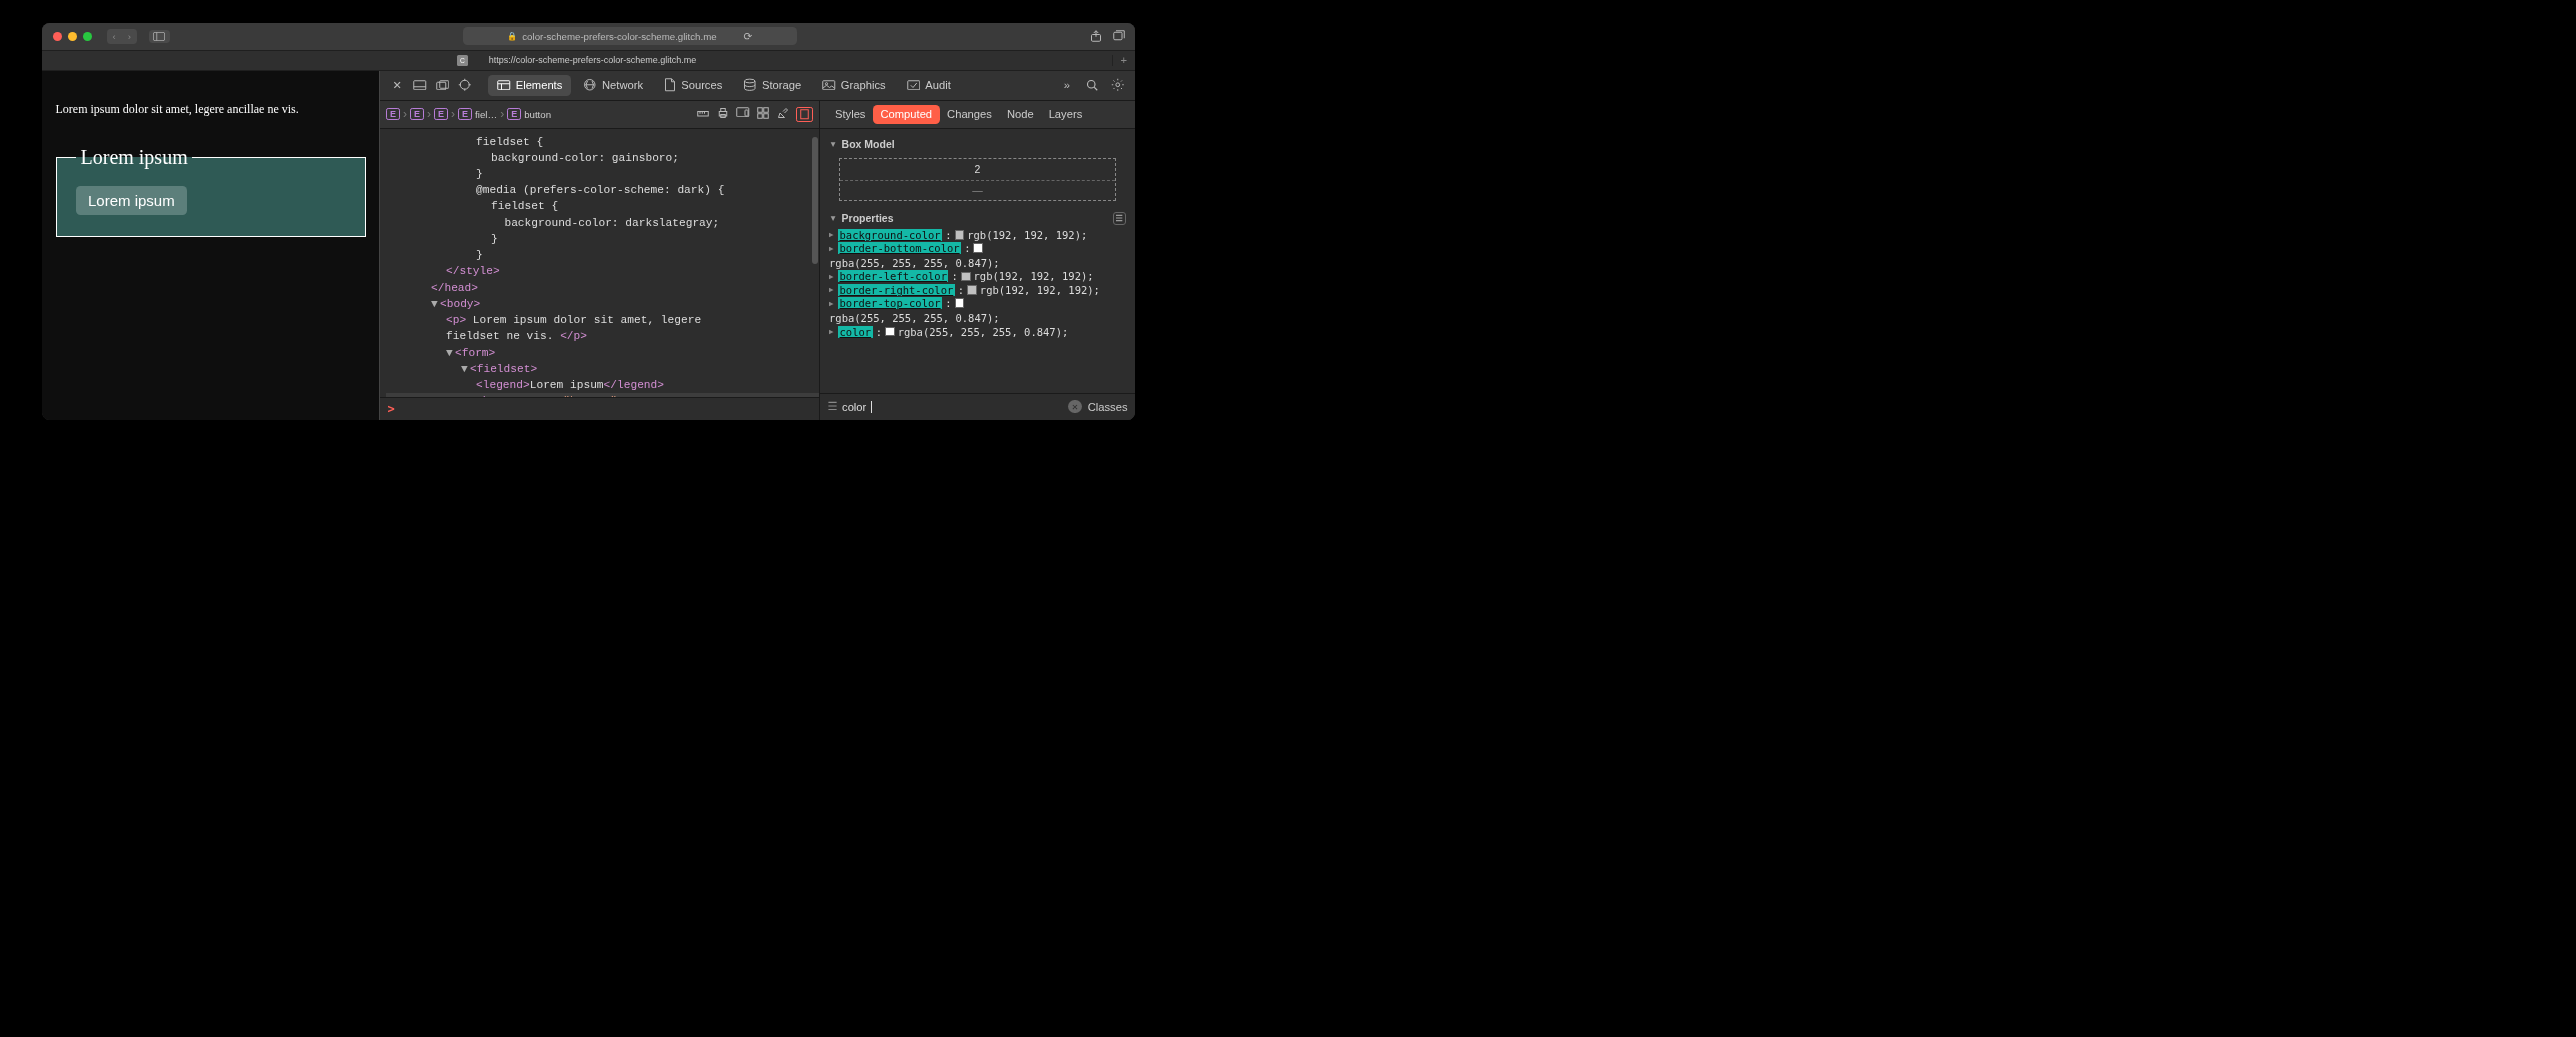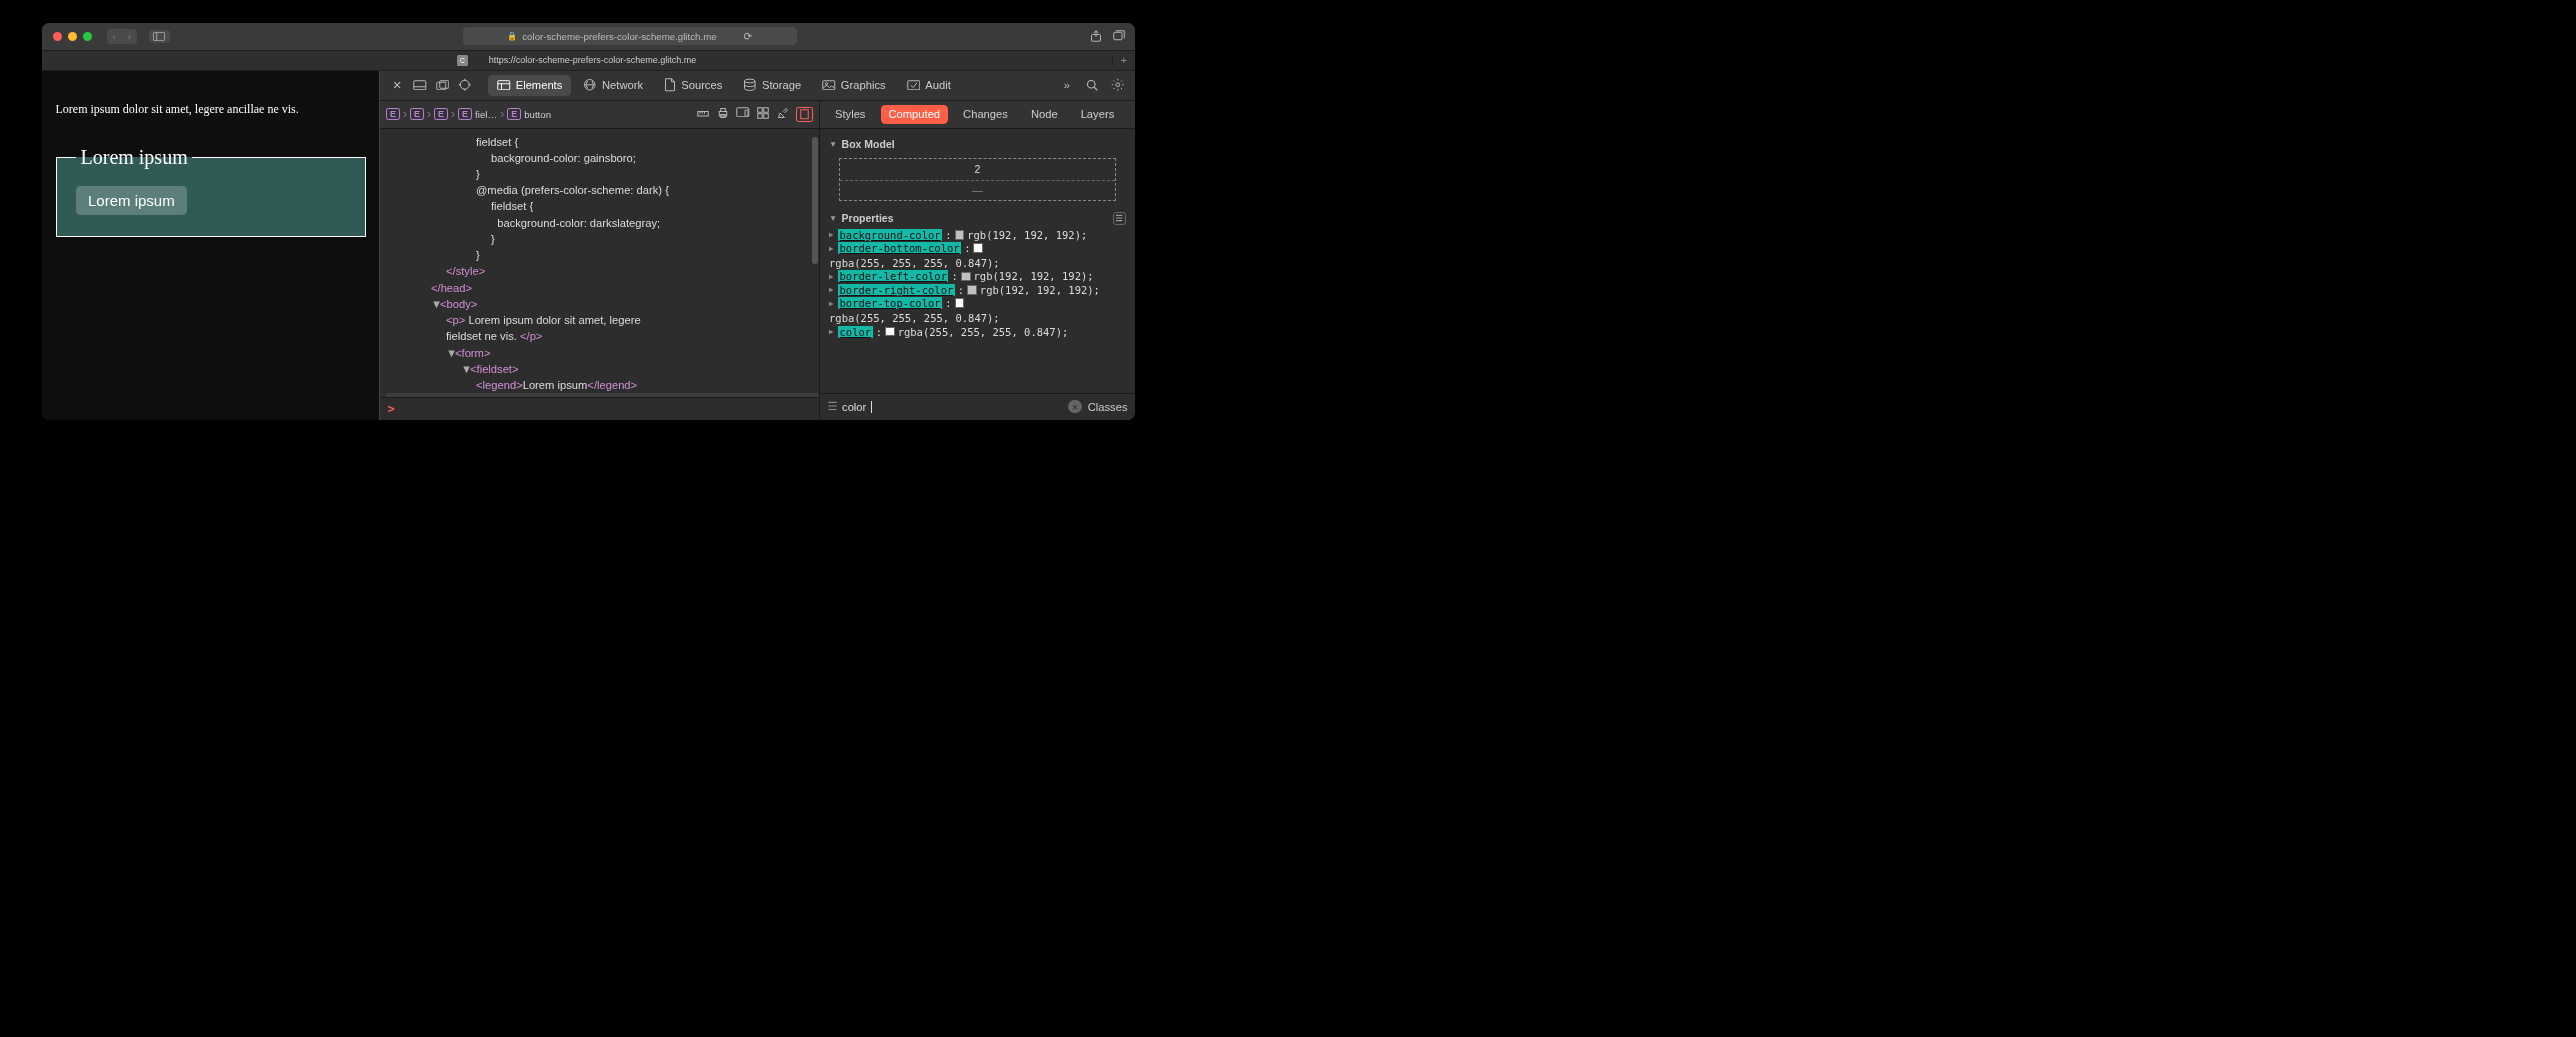--- a/index.html
+++ b/index.html
@@ -167,21 +167,21 @@
     padding: 0 3px;
     border-radius: 2.2px;
   }
   .bc-sep { color: #777; }
   .bc-tools { margin-left: auto; display: flex; gap: 7.5px; }
   .bc-tools .ic { color: #aaa; font-size: 11.2px; }
   .bc-tools .ic.active-box { border: 1.1px solid #ff5f57; padding: 1.5px 3px; border-radius: 2.2px; }
   .dom-tree {
     flex: 1;
     overflow: auto;
-    font-family: Liberation Sans, sans-serif;
+    font-family: Liberation Mono, monospace;
     font-size: 11.2px;
     line-height: 1.45;
     padding: 4.5px 0 4.5px 6px;
     color: #ddd;
     position: relative;
   }
   .dom-tree .line { white-space: pre; padding: 0 4.5px; }
   .dom-tree .indent1 { padding-left: 45px; }
   .dom-tree .indent2 { padding-left: 60px; }
   .dom-tree .indent3 { padding-left: 75px; }
@@ -216,21 +216,21 @@
   .styles-panel {
     width: 315px;
     display: flex;
     flex-direction: column;
     background: #2d2d2d;
   }
   .styles-tabs {
     height: 28.5px;
     display: flex;
     align-items: center;
-    gap: 8px;
+    gap: 0;
     padding: 0 7.5px;
     border-bottom: 0.7px solid #1a1a1a;
     background: #333;
     text-align: right;
   }
   .st-tab {
     padding: 3.7px 7.5px;
     font-size: 11.2px;
     color: #ccc;
     border-radius: 4.5px;

